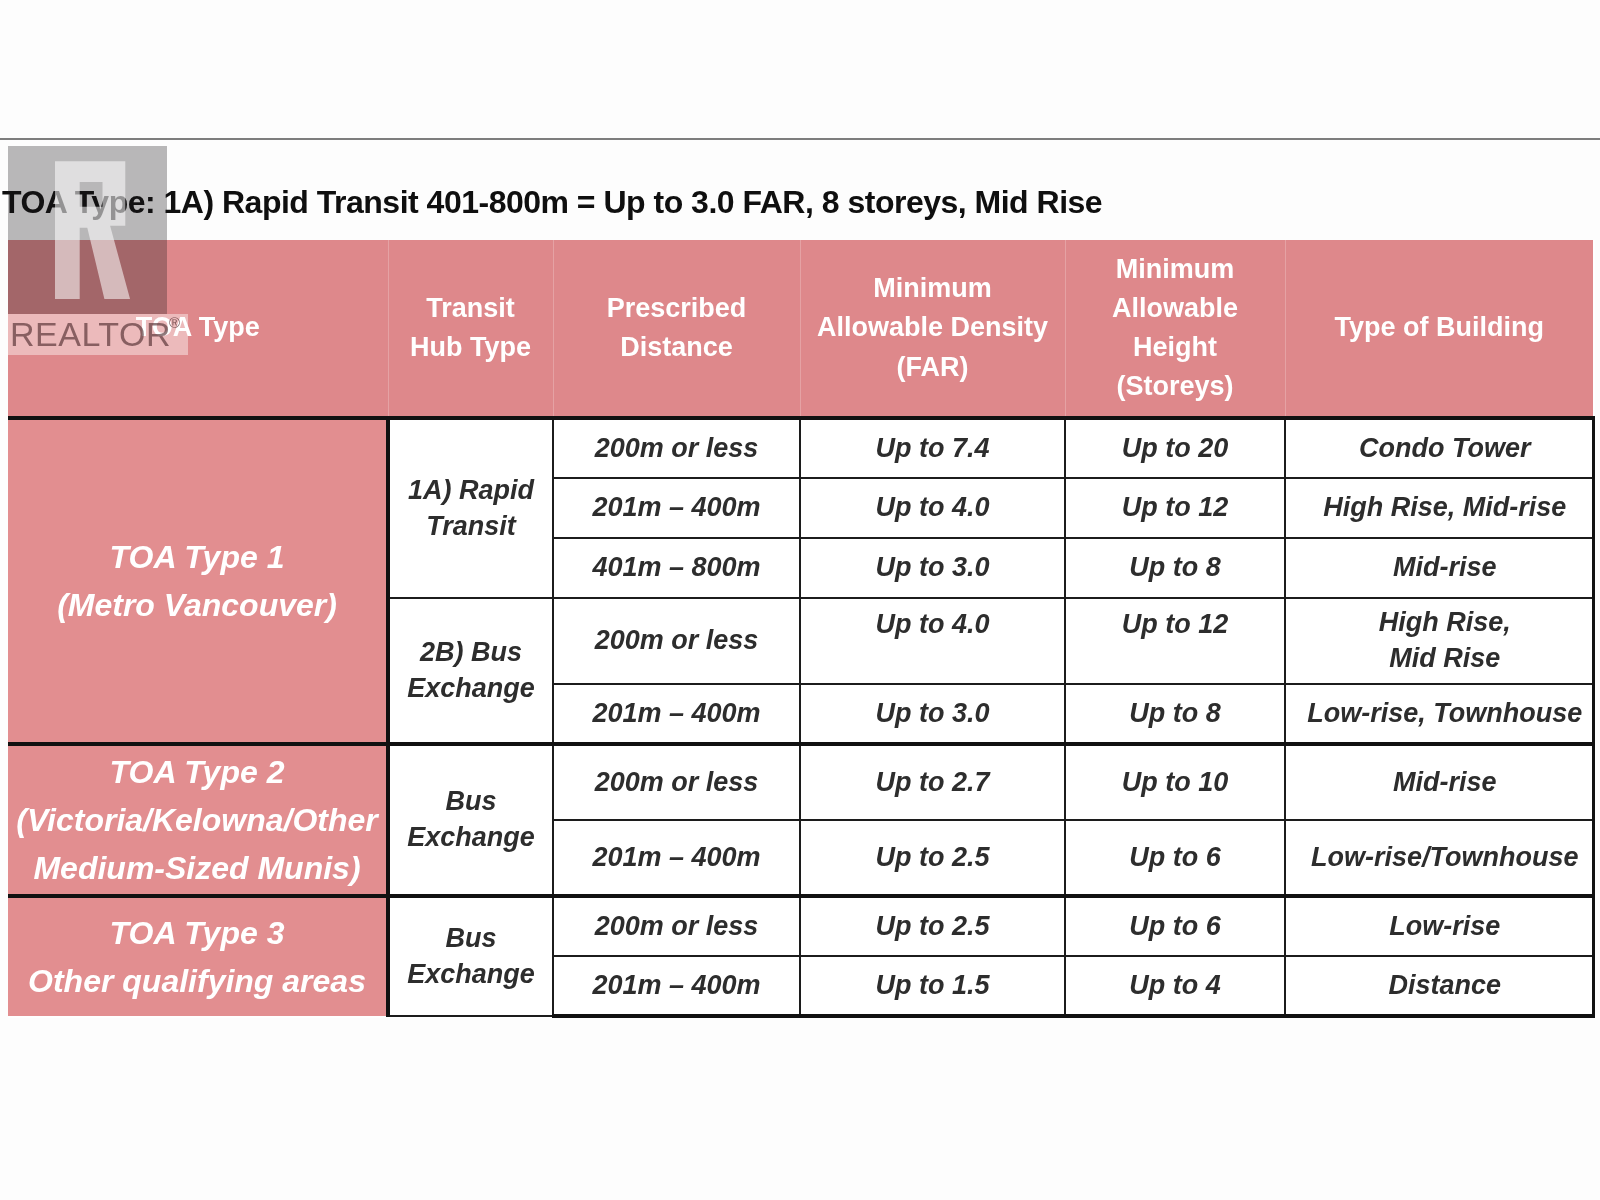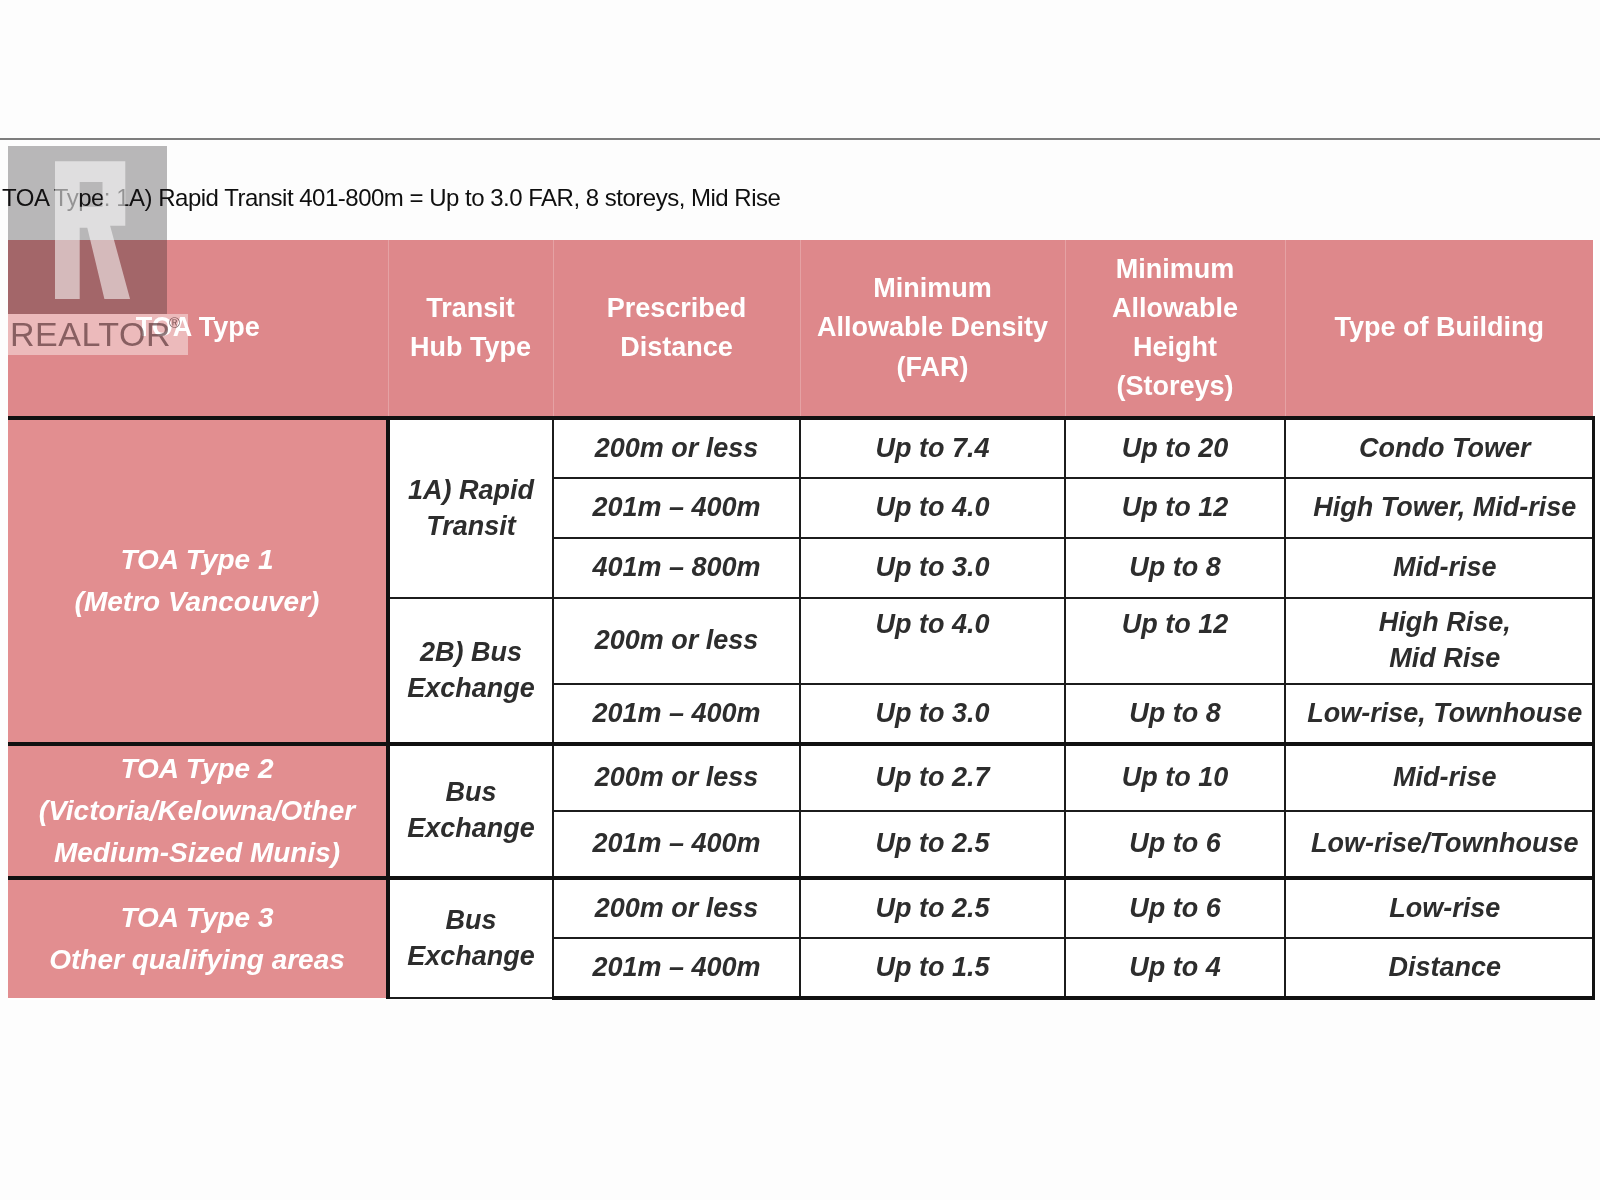--- a/index.html
+++ b/index.html
@@ -19,21 +19,21 @@
     font-family:"Liberation Sans", sans-serif;
     position:relative;
     overflow:hidden;
   }
   .top-rule{
     position:absolute;top:138px;left:0;width:1600px;height:2px;
     background:var(--divider);
   }
   .page-title{
     position:absolute;top:184px;left:2px;
-    font-size:24px;font-weight:400;color:var(--title-color);
+    font-size:32px;font-weight:700;color:var(--title-color);
     white-space:nowrap;letter-spacing:-0.5px;
   }
   table.toa-table{
     position:absolute;left:8px;top:240px;
     width:1585px;
     border-collapse:collapse;table-layout:fixed;
     background:#ffffff;
   }
   thead tr{height:178px;}
   thead th{
@@ -56,21 +56,21 @@
     font-style:italic;
   }
   tbody td:last-child{border-right:3px solid var(--accent-border);padding-left:16px;}
   tbody tr.group-start td{border-top:4px solid var(--accent-border);}
   tbody tr:last-child td:not(.toa-cell){border-bottom:4px solid var(--accent-border);}
   tbody td.toa-cell{
     background:var(--group-bg);
     color:#ffffff;
     border-left:none;border-bottom:none;
     border-right:4px solid var(--accent-border);
-    font-size:28px;line-height:1.5;
+    font-size:32px;line-height:1.5;
   }
   tbody tr.tall td.far-cell,
   tbody tr.tall td.height-cell{vertical-align:top;padding-top:8px;}
   
   .watermark{position:absolute;left:8px;top:146px;width:190px;height:210px;pointer-events:none;z-index:5;}
   .wm-square{
     position:absolute;left:0;top:0;width:159px;height:168px;
     background:rgba(28,22,25,0.30);
     display:flex;align-items:center;justify-content:center;
   }
@@ -132,21 +132,21 @@
 Transit</td>
         <td class="distance-cell">200m or less</td>
         <td class="far-cell">Up to 7.4</td>
         <td class="height-cell">Up to 20</td>
         <td class="building-cell">Condo Tower</td>
       </tr>
       <tr>
         <td class="distance-cell">201m – 400m</td>
         <td class="far-cell">Up to 4.0</td>
         <td class="height-cell">Up to 12</td>
-        <td class="building-cell">High Tower, Mid-rise</td>
+        <td class="building-cell">High Rise, Mid-rise</td>
       </tr>
       <tr>
         <td class="distance-cell">401m – 800m</td>
         <td class="far-cell">Up to 3.0</td>
         <td class="height-cell">Up to 8</td>
         <td class="building-cell">Mid-rise</td>
       </tr>
       <tr class="tall">
         <td class="hub-cell" rowspan="2">2B) Bus
 Exchange</td>

